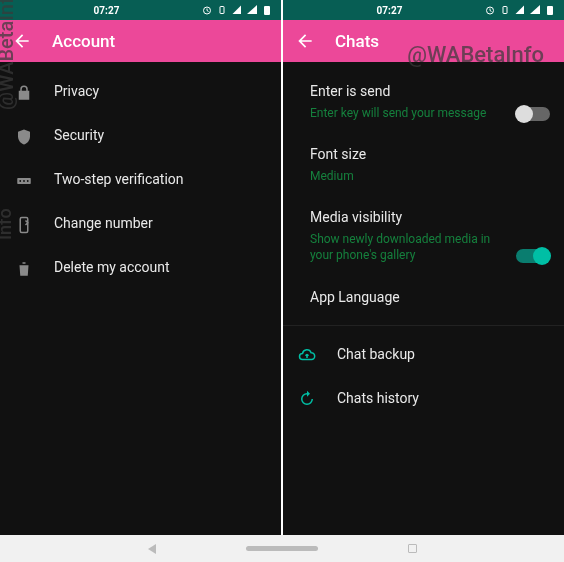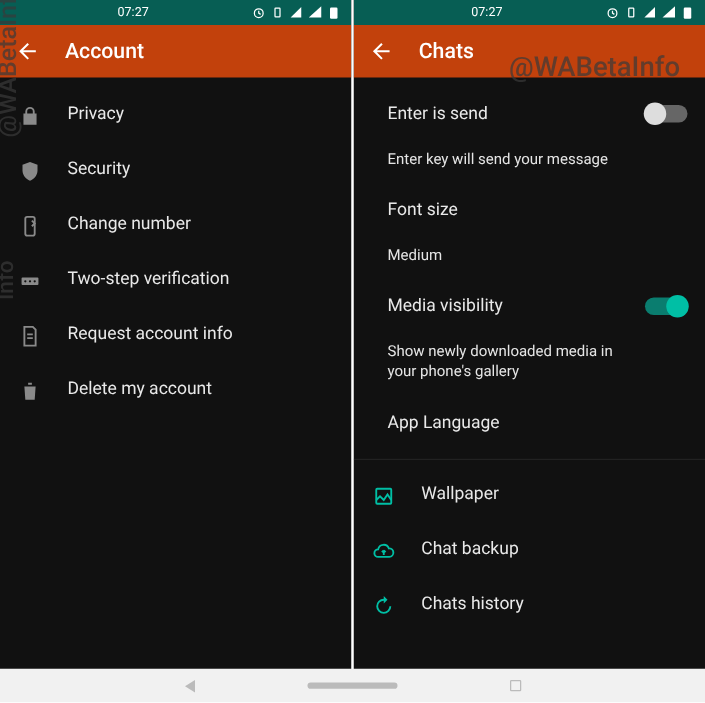--- a/index.html
+++ b/index.html
@@ -1,33 +1,33 @@
 <!DOCTYPE html>
 <html><head>
 <meta charset="utf-8">
 <style>
 *{margin:0;padding:0;box-sizing:border-box;font-family:Roboto,Arial,sans-serif}
 body{background:#fff;width:564px;height:562px;overflow:hidden}
 .wrap{display:flex;gap:2px;background:#fff;padding:0}
 .phone{width:281px;background:#111;position:relative;height:535px;overflow:hidden}
 .status-bar{height:20px;background:#075e54;display:flex;align-items:center;padding:0 8px;font-size:10px;color:#fff;justify-content:space-between}
 .status-left{display:flex;gap:4px}
-.status-center{font-weight:400}
+.status-center{font-weight:700}
 .status-right{display:flex;gap:3px;align-items:center}
 .status-right svg{width:12px;height:12px;fill:#fff}
-.header{height:42px;background:#c2410c;display:flex;align-items:center;padding:0 12px;gap:20px}
+.header{height:42px;background:#ec4899;display:flex;align-items:center;padding:0 12px;gap:20px}
 .header svg{width:20px;height:20px;fill:#fff}
 .header .title{color:#fff;font-size:17px;font-weight:500}
 .content{padding:8px 0}
-.row{display:flex;align-items:flex-start;padding:12px 14px;gap:20px;min-height:44px}
+.row{display:flex;align-items:flex-end;padding:12px 14px;gap:20px;min-height:44px}
 .row .icon-slot{width:20px;display:flex;justify-content:center;padding-top:2px}
 .row .icon-slot svg{width:18px;height:18px;fill:#8a8a8a}
 .row .txt{flex:1}
 .row .lbl{color:#e9e9e9;font-size:14px;line-height:1.4}
-.row .sub{color:#e5e5e5;font-size:12px;line-height:1.3;margin-top:18px}
+.row .sub{color:#15803d;font-size:12px;line-height:1.3;margin-top:4px}
 .ctrl{padding-top:2px}
 .switch{width:34px;height:14px;background:#666;border-radius:10px;position:relative}
 .switch .knob{width:18px;height:18px;background:#ddd;border-radius:50%;position:absolute;top:-2px;left:-1px}
 .switch.on{background:#0a7d6f}
 .switch.on .knob{background:#00bfa5;left:auto;right:-1px}
 .no-icon{padding-left:27px}
 .divider{height:1px;background:#222;margin:6px 0}
 .watermark{position:absolute;color:#3a3a3a;font-size:20px;font-weight:500;pointer-events:none;opacity:.7}
 .wm1{left:-6px;top:110px;transform:rotate(-90deg);transform-origin:left top}
 .wm2{left:-6px;top:240px;transform:rotate(-90deg);transform-origin:left top;font-size:18px}
@@ -100,50 +100,39 @@
               <path d="M12 2L4 5v6c0 5 3.4 9.7 8 11 4.6-1.3 8-6 8-11V5z"></path>
             </svg>
           </div>
         <div class="txt">
             <div class="lbl">Security</div>
           </div>
       </div>
       <div class="row">
         <div class="icon-slot">
             <svg viewBox="0 0 24 24">
-              <rect x="7" y="2" width="10" height="20" rx="2" fill="none" stroke="#8a8a8a" stroke-width="2"></rect>
-              <path d="M14 6l3 3-3 3" stroke="#8a8a8a" stroke-width="2" fill="none"></path>
-            </svg>
-          </div>
-        <div class="txt">
-            <div class="lbl">Change number</div>
-          </div>
-      </div>
-      <div class="row">
-        <div class="icon-slot">
-            <svg viewBox="0 0 24 24">
               <rect x="3" y="8" width="18" height="8" rx="1"></rect>
               <circle cx="7" cy="12" r="1.2" fill="#111"></circle>
               <circle cx="12" cy="12" r="1.2" fill="#111"></circle>
               <circle cx="17" cy="12" r="1.2" fill="#111"></circle>
             </svg>
           </div>
         <div class="txt">
             <div class="lbl">Two-step verification</div>
           </div>
       </div>
       <div class="row">
         <div class="icon-slot">
             <svg viewBox="0 0 24 24">
-              <path d="M6 2h9l3 3v17H6z" fill="none" stroke="#8a8a8a" stroke-width="2"></path>
-              <path d="M9 10h6M9 14h6" stroke="#8a8a8a" stroke-width="2"></path>
-            </svg>
-          </div>
-        <div class="txt">
-            <div class="lbl">Request account info</div>
+              <rect x="7" y="2" width="10" height="20" rx="2" fill="none" stroke="#8a8a8a" stroke-width="2"></rect>
+              <path d="M14 6l3 3-3 3" stroke="#8a8a8a" stroke-width="2" fill="none"></path>
+            </svg>
+          </div>
+        <div class="txt">
+            <div class="lbl">Change number</div>
           </div>
       </div>
       <div class="row">
         <div class="icon-slot">
             <svg viewBox="0 0 24 24">
               <path d="M6 7h12l-1 14H7zM4 5h16M10 3h4v2h-4z"></path>
             </svg>
           </div>
         <div class="txt">
             <div class="lbl">Delete my account</div>
@@ -225,31 +214,20 @@
         <div class="txt">
           <div class="lbl">App Language</div>
         </div>
       </div>
 
       <div class="divider"></div>
 
       <div class="row">
         <div class="icon-slot">
             <svg viewBox="0 0 24 24">
-              <rect x="4" y="4" width="16" height="16" rx="1" fill="none" stroke="#00bfa5" stroke-width="2"></rect>
-              <path d="M4 16l4-4 4 4 4-6 4 6" stroke="#00bfa5" stroke-width="2" fill="none"></path>
-            </svg>
-          </div>
-        <div class="txt">
-            <div class="lbl">Wallpaper</div>
-          </div>
-      </div>
-      <div class="row">
-        <div class="icon-slot">
-            <svg viewBox="0 0 24 24">
               <path d="M6 18a4 4 0 010-8 6 6 0 0111.5-1A4.5 4.5 0 0118 18z" fill="none" stroke="#00bfa5" stroke-width="2"></path>
               <path d="M12 16v-5m0 0l-2 2m2-2l2 2" stroke="#00bfa5" stroke-width="2" fill="none"></path>
             </svg>
           </div>
         <div class="txt">
             <div class="lbl">Chat backup</div>
           </div>
       </div>
       <div class="row">
         <div class="icon-slot">

